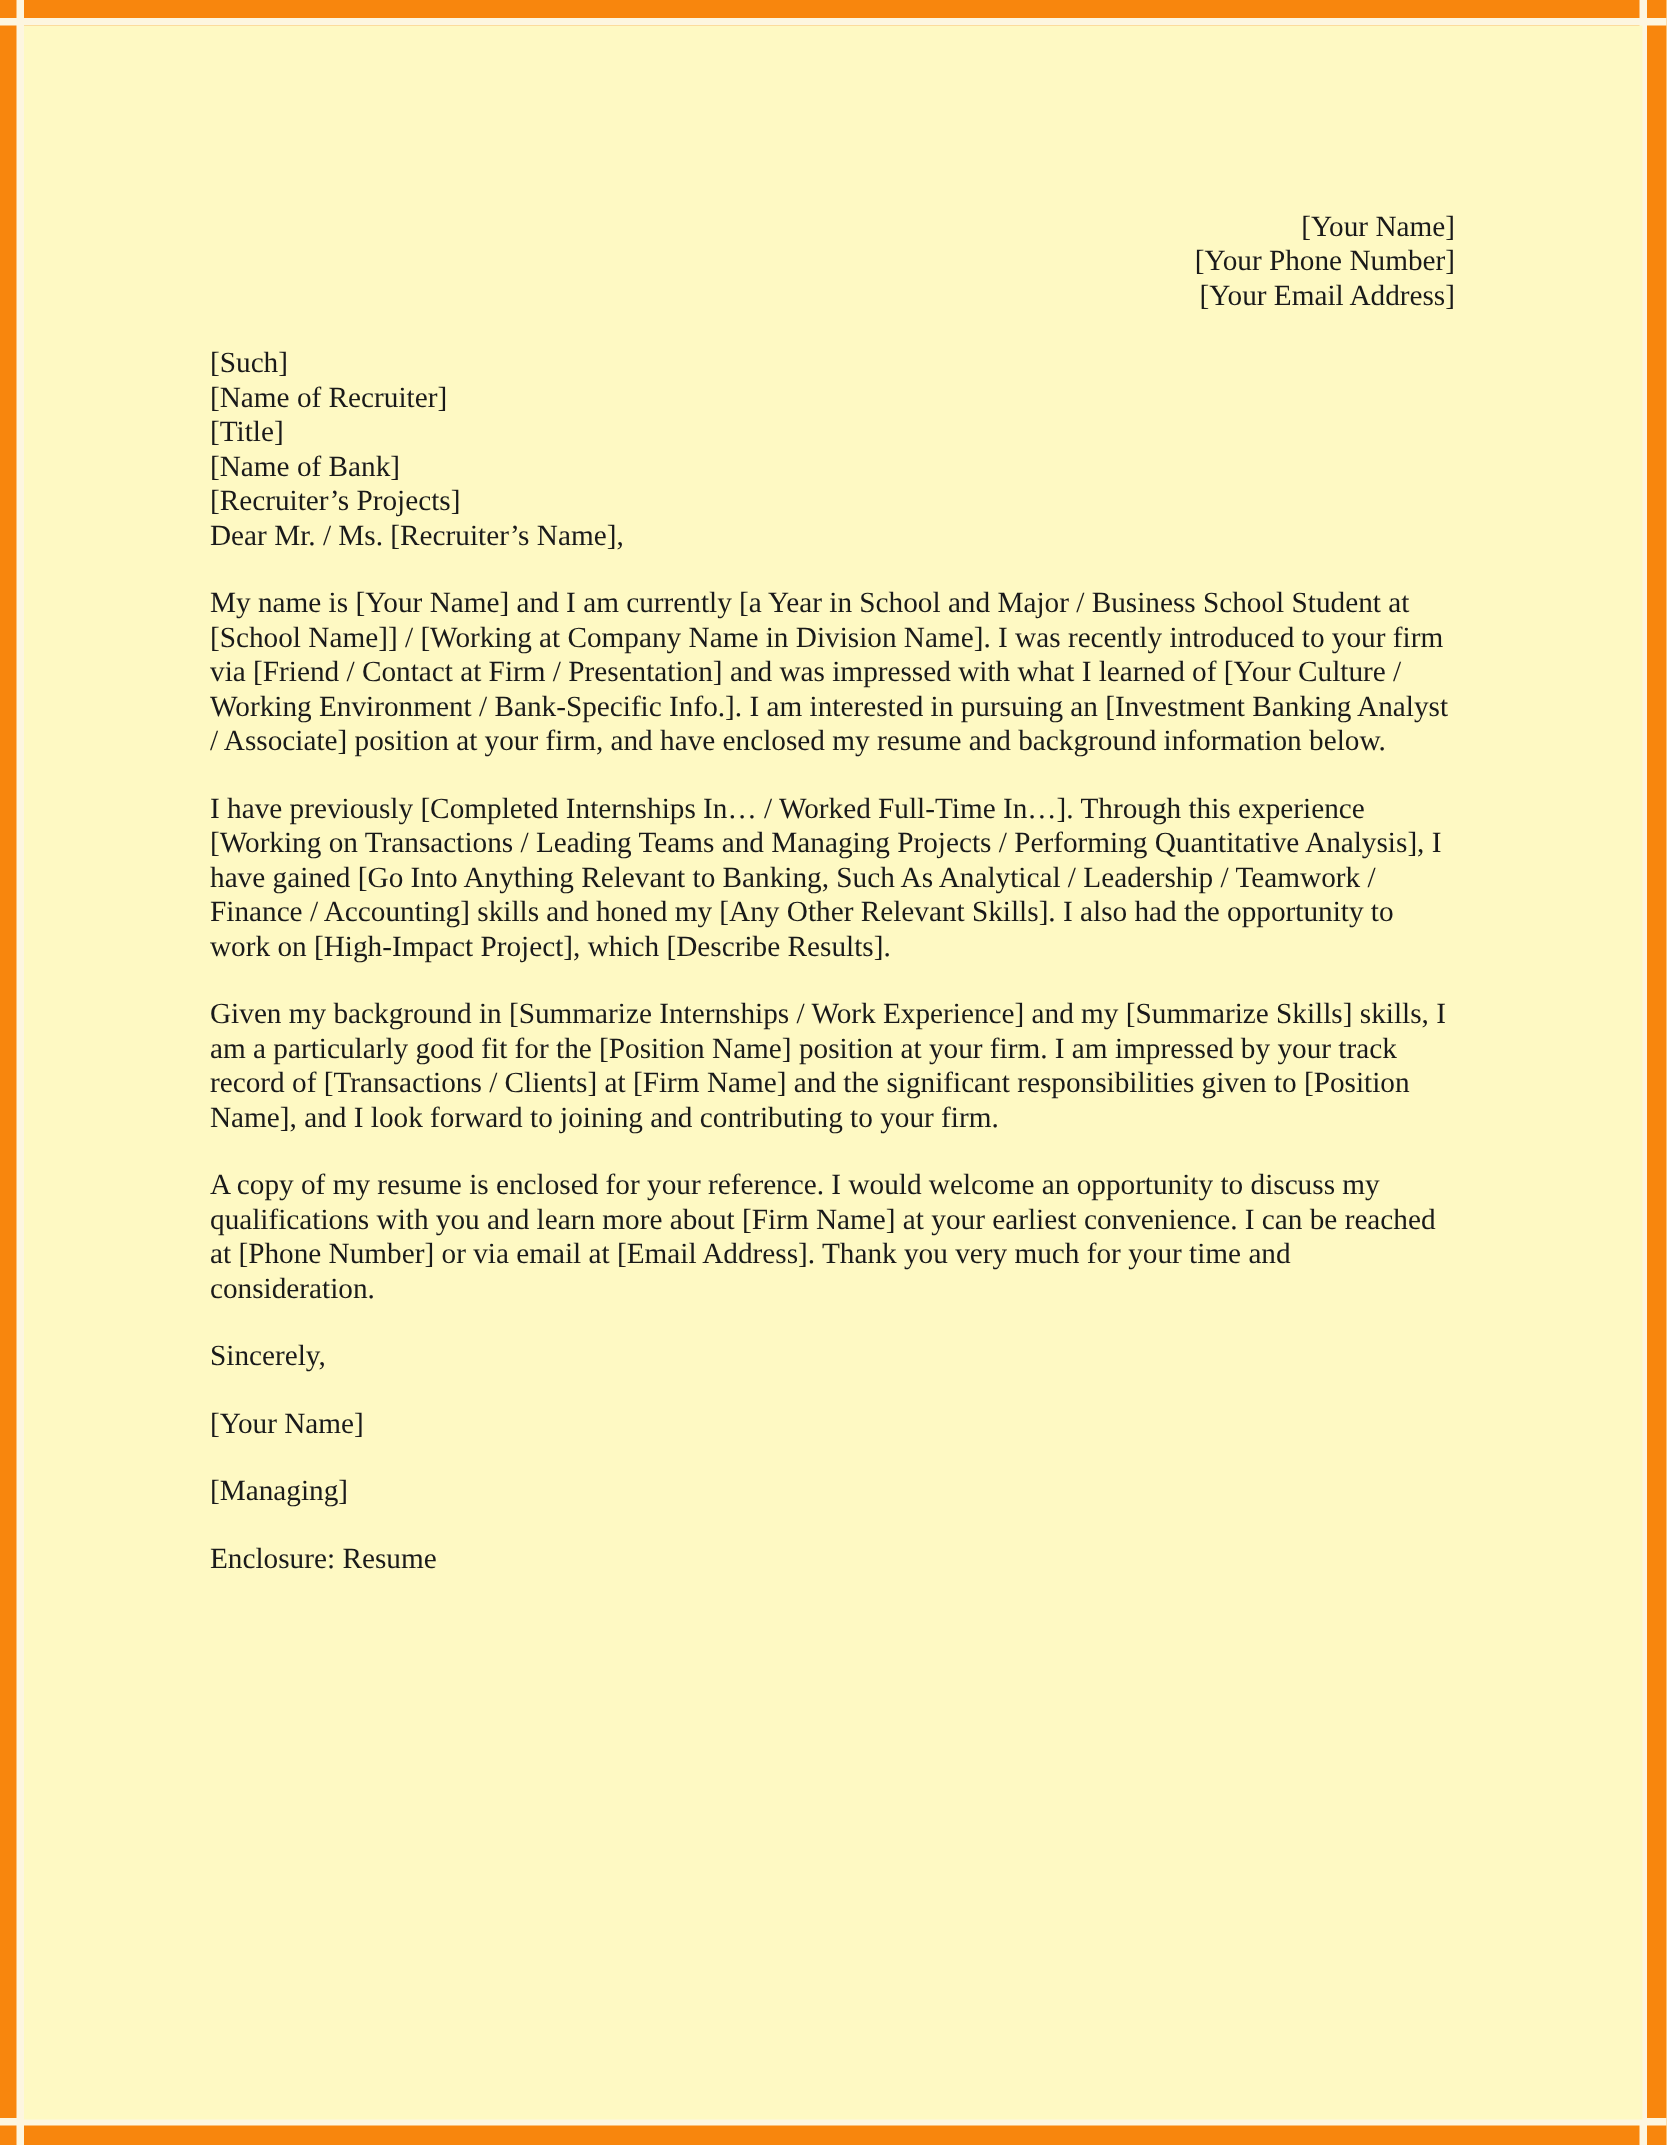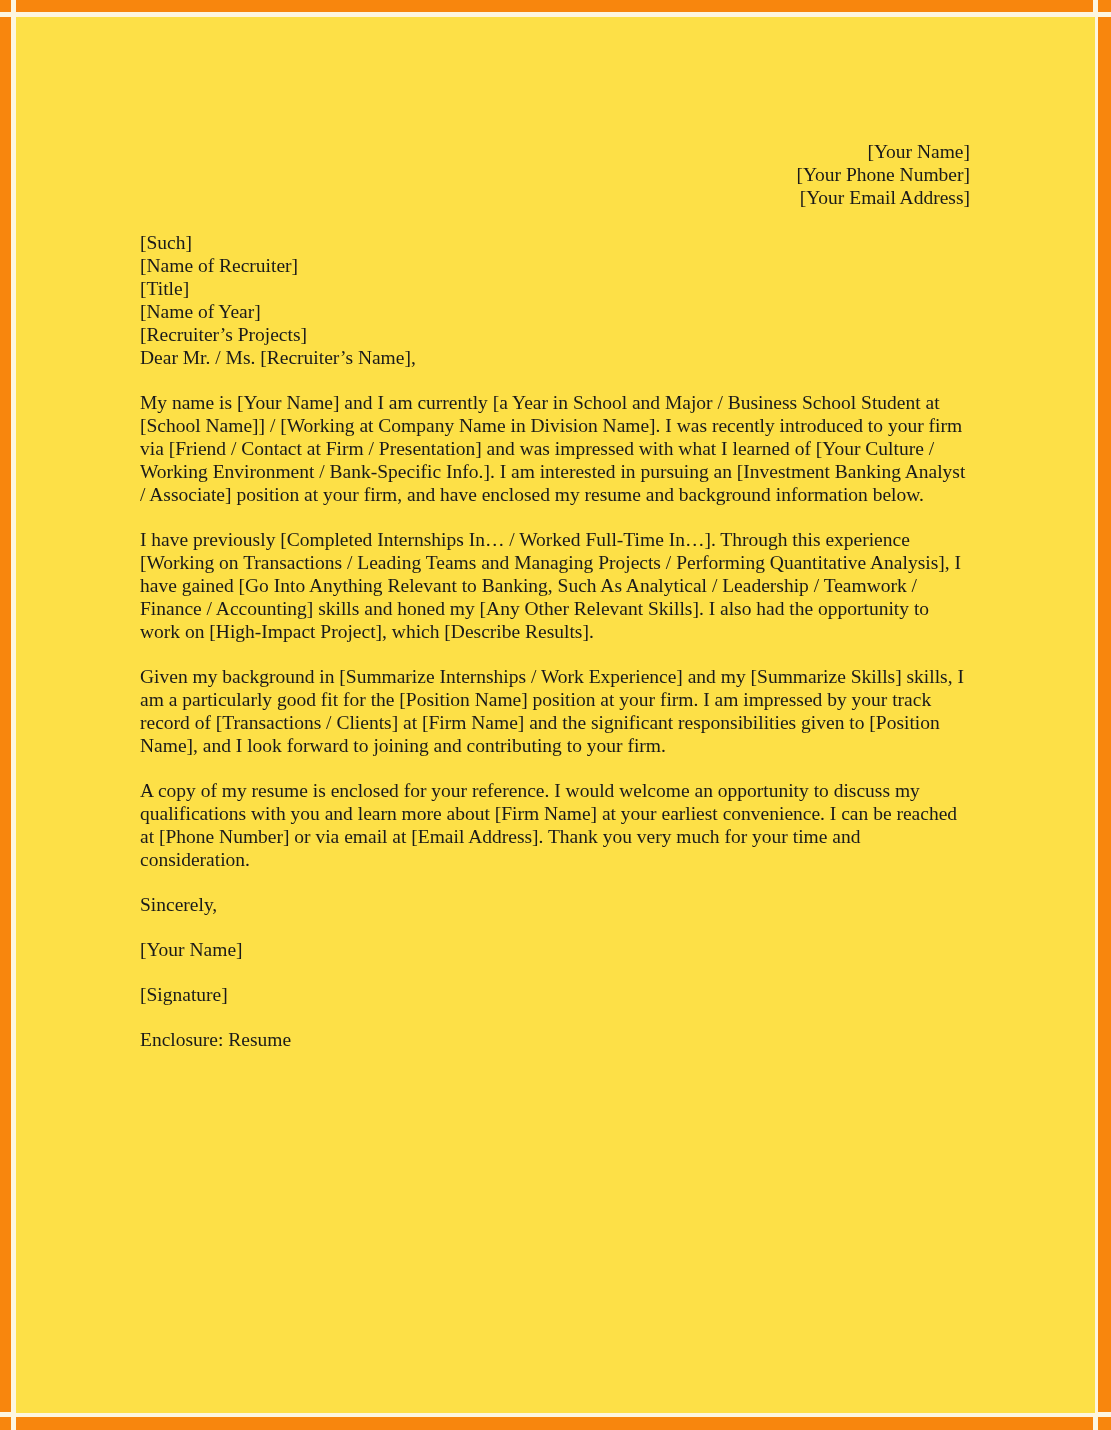--- a/index.html
+++ b/index.html
@@ -33,21 +33,21 @@
   #edge-left   { left: 11px; top: 0;       width: 5px;    height: 1430px; }
   #edge-right  { right: 13px; top: 0;      width: 5px;    height: 1430px; }
 
   
   #page {
     position: absolute;
     left: 16px;
     top: 17px;
     width: 1079px;
     height: 1396px;
-    background: #fde047;
+    background: #fef9c3;
     box-sizing: border-box;
   }
 
   
   #letter {
     position: absolute;
     left: 124px;   
     top: 123px;
     width: 830px;
     font-size: 19.5px;
@@ -99,32 +99,32 @@
       <div>[Your Email Address]</div>
     </div>
 
     <div class="block" style="margin-top:22px;">
       <div>[Such]</div>
     </div>
 
     <div class="block">
       <div>[Name of Recruiter]</div>
       <div>[Title]</div>
-      <div>[Name of Year]</div>
+      <div>[Name of Bank]</div>
       <div>[Recruiter’s Projects]</div>
     </div>
 
     <div class="block">
       <div>Dear Mr. / Ms. [Recruiter’s Name],</div>
     </div>
 
     <p class="para">My name is [Your Name] and I am currently [a Year in School and Major / Business School Student at [School Name]] / [Working at Company Name in Division Name]. I was recently introduced to your firm via [Friend / Contact at Firm / Presentation] and was impressed with what I learned of [Your Culture / Working Environment / Bank-Specific Info.]. I am interested in pursuing an [Investment Banking Analyst / Associate] position at your firm, and have enclosed my resume and background information below.</p>
     <p class="para">I have previously [Completed Internships In… / Worked Full-Time In…]. Through this experience [Working on Transactions / Leading Teams and Managing Projects / Performing Quantitative Analysis], I have gained [Go Into Anything Relevant to Banking, Such As Analytical / Leadership / Teamwork / Finance / Accounting] skills and honed my [Any Other Relevant Skills]. I also had the opportunity to work on [High-Impact Project], which [Describe Results].</p>
     <p class="para">Given my background in [Summarize Internships / Work Experience] and my [Summarize Skills] skills, I am a particularly good fit for the [Position Name] position at your firm. I am impressed by your track record of [Transactions / Clients] at [Firm Name] and the significant responsibilities given to [Position Name], and I look forward to joining and contributing to your firm.</p>
     <p class="para">A copy of my resume is enclosed for your reference. I would welcome an opportunity to discuss my qualifications with you and learn more about [Firm Name] at your earliest convenience. I can be reached at [Phone Number] or via email at [Email Address]. Thank you very much for your time and consideration.</p>
 
     <div class="line-single">Sincerely,</div>
     <div class="line-single">[Your Name]</div>
-    <div class="line-single">[Signature]</div>
+    <div class="line-single">[Managing]</div>
     <div class="line-single">Enclosure: Resume</div>
 
   </div>
 </div>
 
 </body></html>

